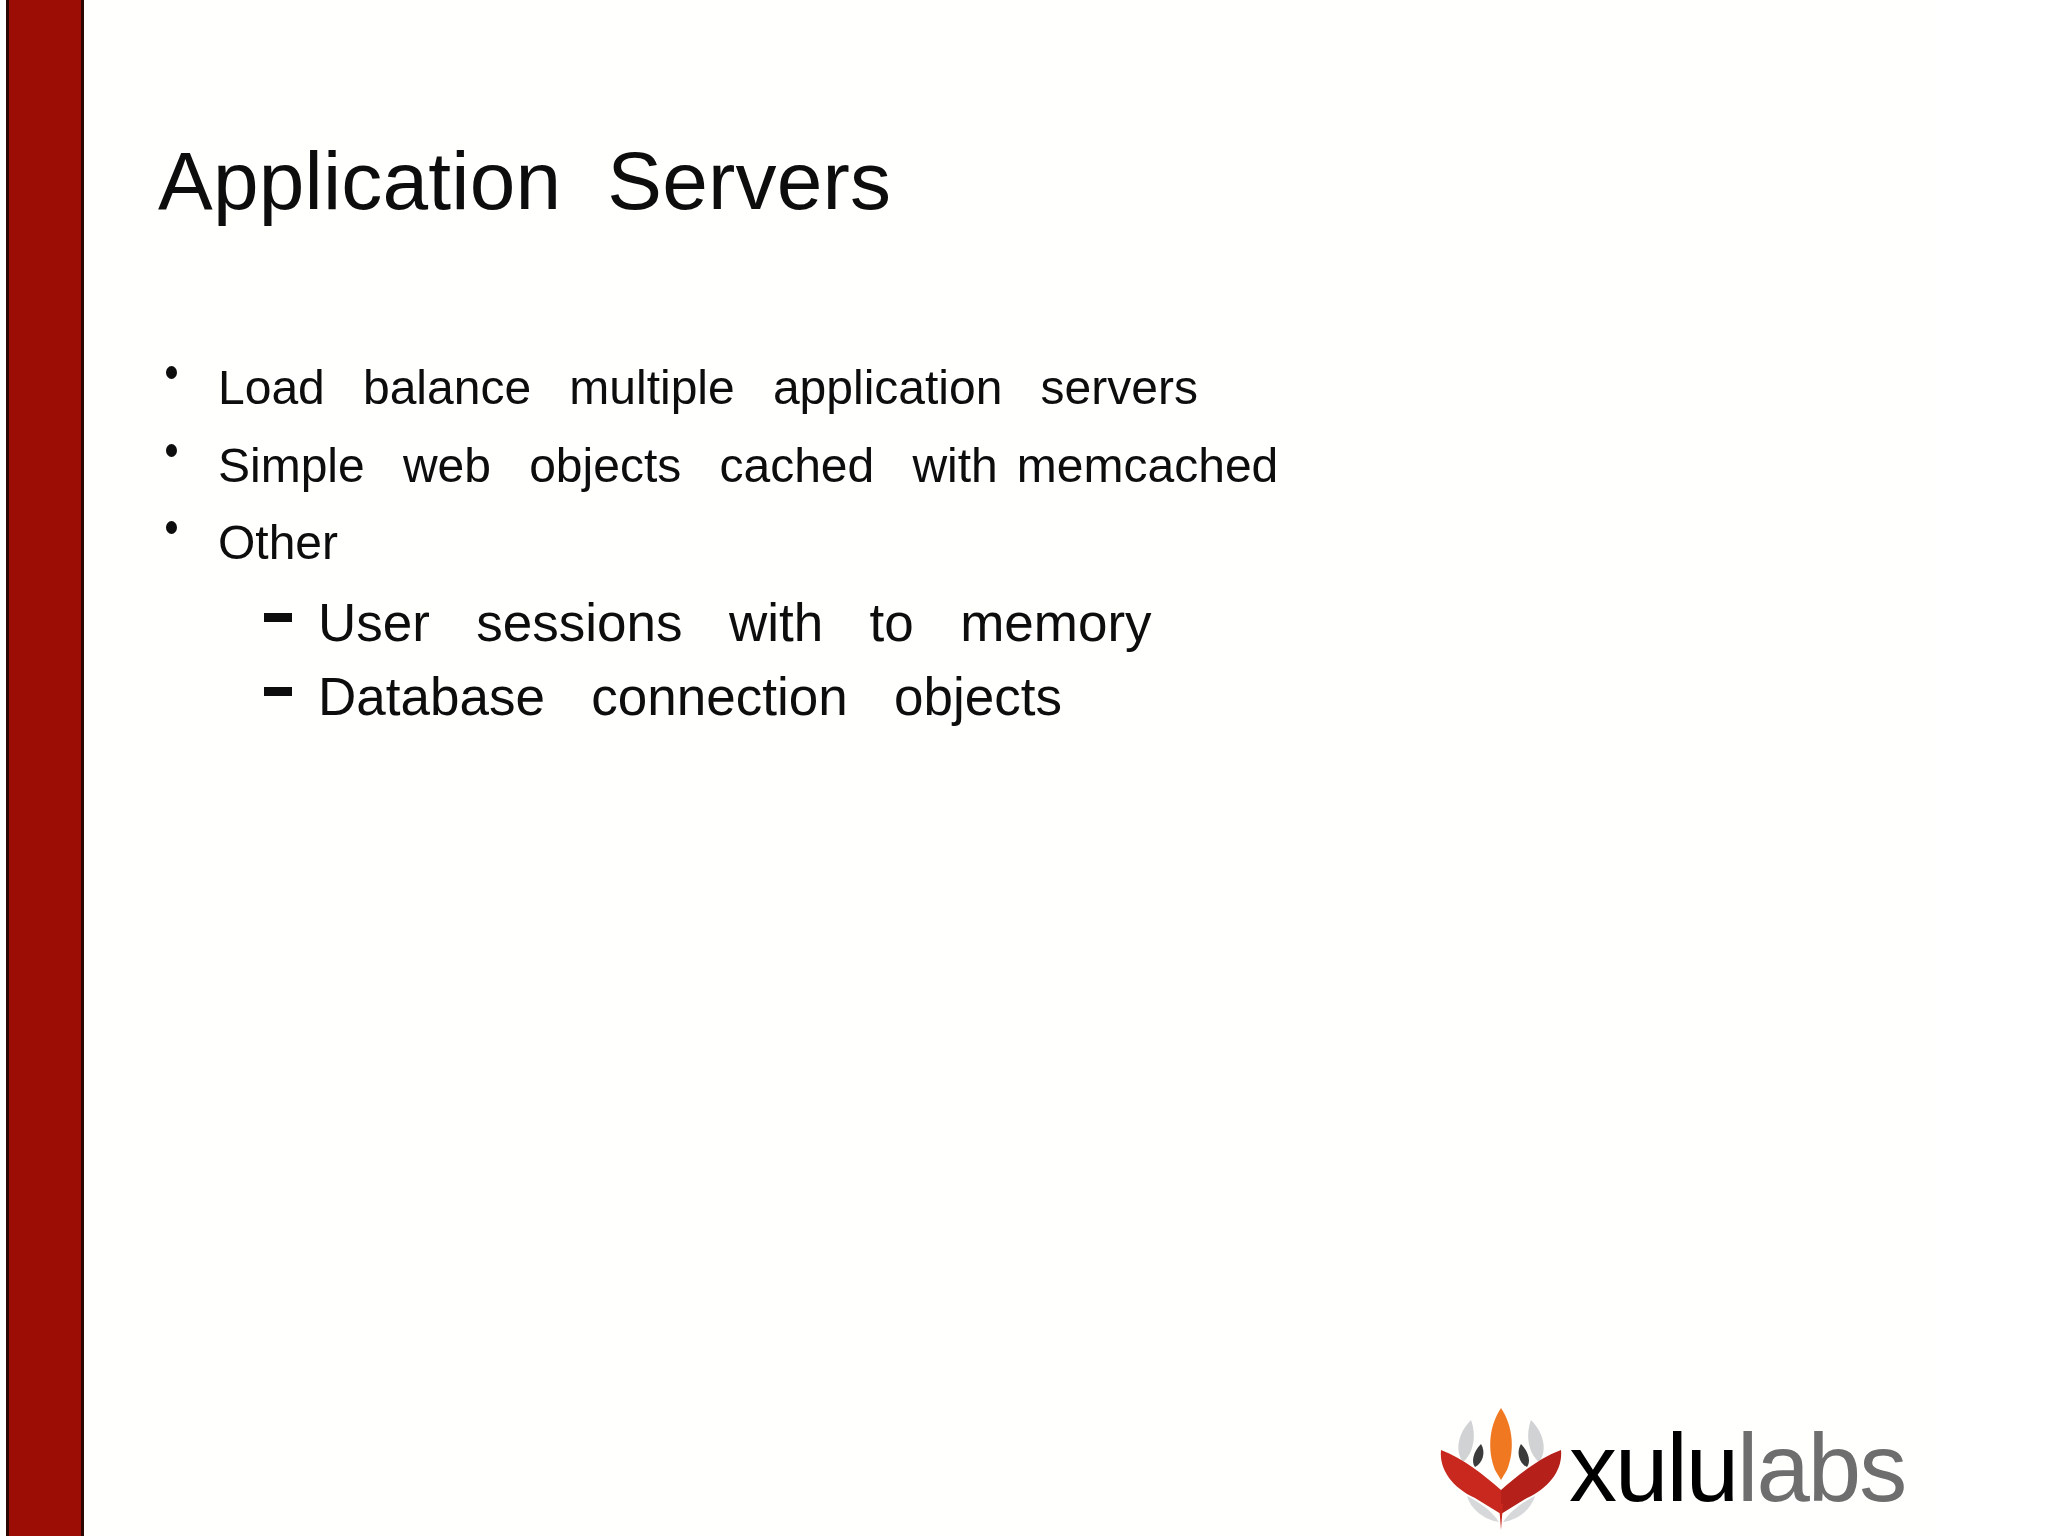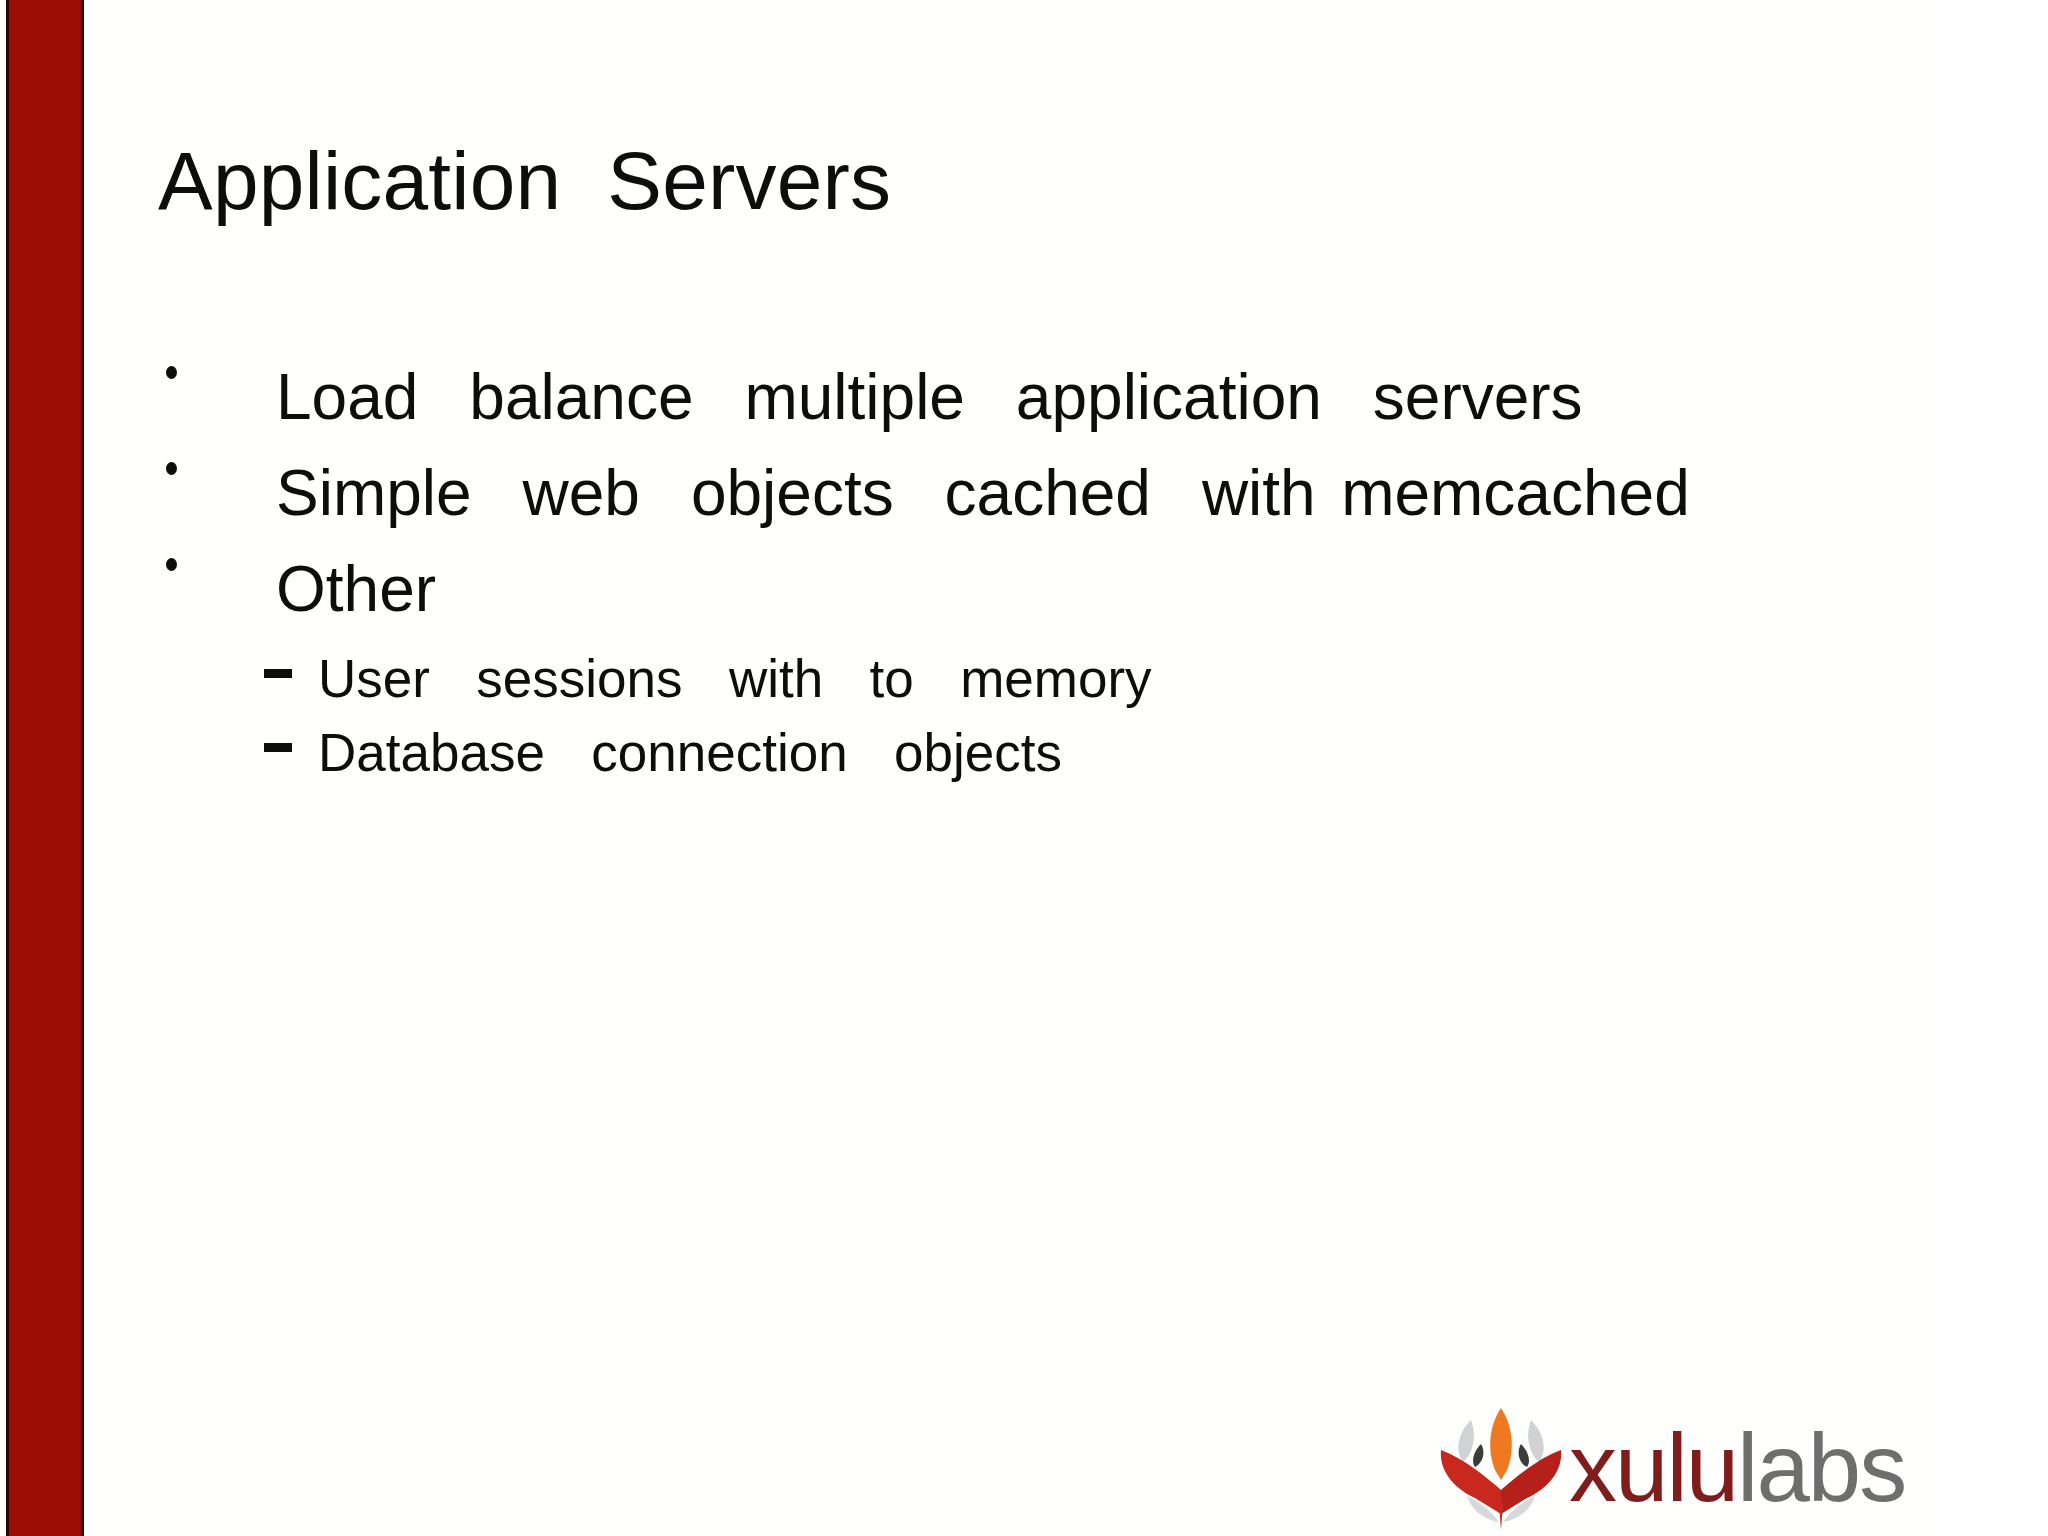--- a/index.html
+++ b/index.html
@@ -78,22 +78,22 @@
 
   .dash {
     display: block;
     width: 28px;
     height: 9px;
     background: #0d0d0d;
   }
 
   .bullet-text {
     display: block;
-    margin-left: 118px;
-    font-size: 64px;
+    margin-left: 60px;
+    font-size: 48px;
     line-height: 1.16;
     color: #0d0d0d;
     text-align: justify;
     text-justify: inter-word;
     white-space: pre-wrap;
     word-spacing: 0.12em;
   }
 
   .lvl1 {
     margin-bottom: 22px;
@@ -135,21 +135,21 @@
 
   .logo-word {
     margin-left: 4px;
     font-size: 96px;
     line-height: 1;
     letter-spacing: -2px;
     font-weight: 400;
     white-space: pre;
   }
 
-  .logo-xulu { color: #7f1d1d; }
+  .logo-xulu { color: #000000; }
   .logo-labs { color: #6e6e6e; text-align: right; }
 </style>
 </head>
 <body>
 
 <div class="slide">
 
   <div class="left-bar"></div>
 
   <div class="title">Application  Servers</div>

